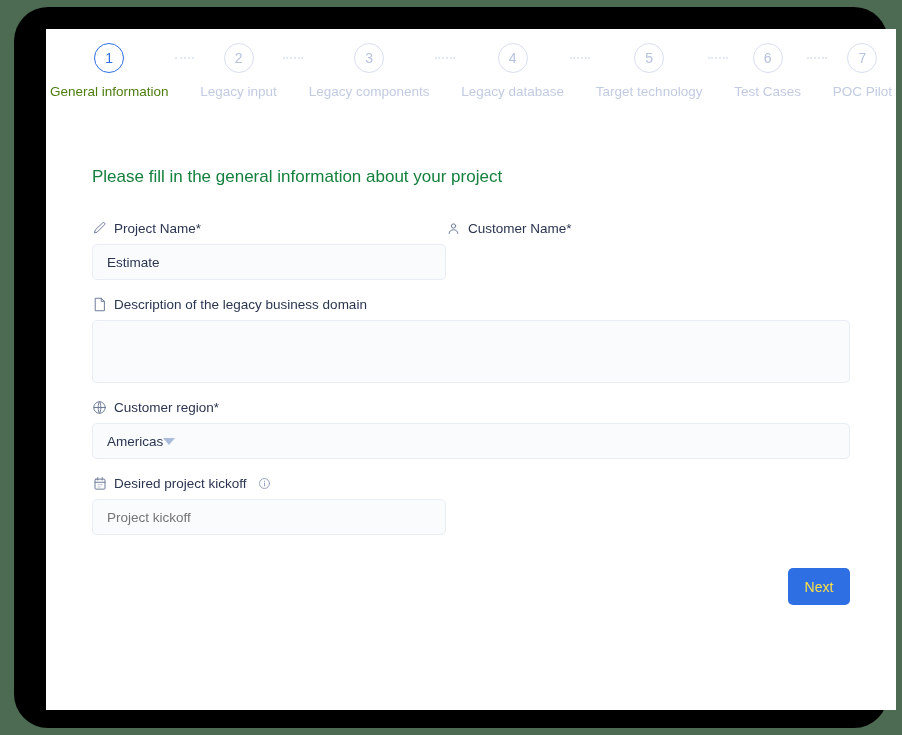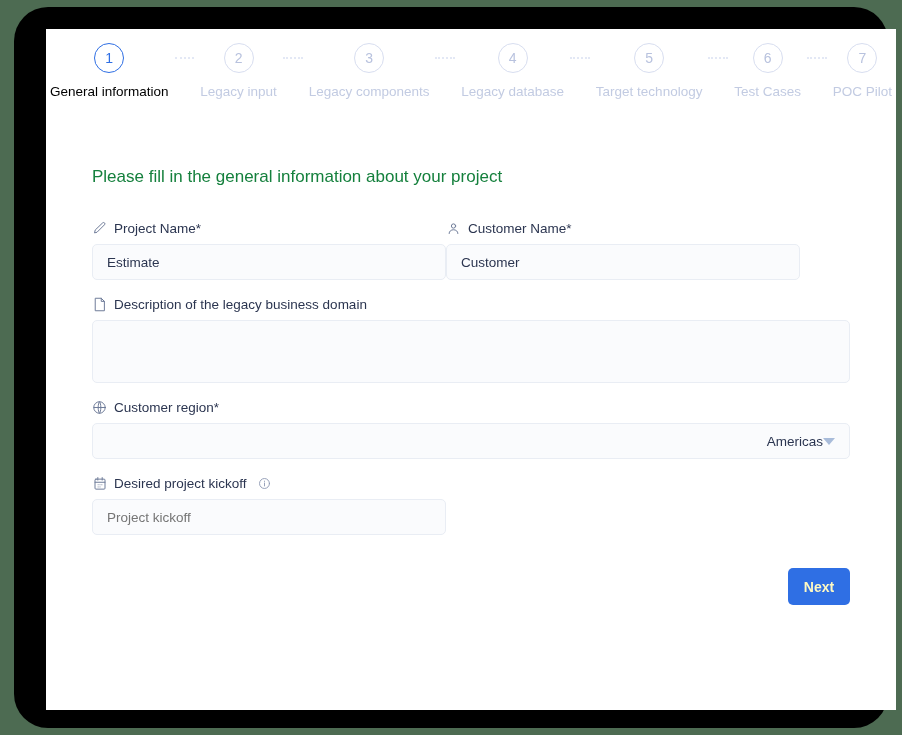--- a/index.html
+++ b/index.html
@@ -63,21 +63,21 @@
     border-color: #2f6fe4;
     color: #2f6fe4;
   }
   .step-label {
     margin-top: 12px;
     font-size: 13.5px;
     color: #c2cbe2;
     white-space: nowrap;
     line-height: 1;
   }
-  .step.active .step-label { color: #000000; }
+  .step.active .step-label { color: #4d7c0f; }
   .connector {
     flex: 1 1 auto;
     height: 2px;
     margin: 0 6px;
     margin-bottom: 26px;
     border-top: 2px dotted #e3e8f5;
     min-width: 16px;
     max-width: 42px;
   }
 
@@ -137,46 +137,45 @@
     align-items: center;
     outline: none;
   }
   .control.placeholder { color: #0f172a; }
   .control.area {
     height: 63px;
     align-items: flex-start;
     padding-top: 10px;
   }
   .select {
-    justify-content: flex-end;
+    justify-content: flex-start;
   }
   .caret {
     width: 0; height: 0;
     border-left: 6px solid transparent;
     border-right: 6px solid transparent;
     border-top: 7px solid #a9bcda;
     flex: 0 0 auto;
   }
 
   #footer {
     display: flex;
     justify-content: flex-end;
     padding: 16px 46px 0 46px;
   }
   #next-btn {
     background: #2f6fe4;
-    color: #fef9c3;
+    color: #fde047;
     border: none;
     border-radius: 5px;
     font-family: "Liberation Sans", sans-serif;
     font-size: 14px;
     width: 62px;
     height: 37px;
     cursor: pointer;
-    font-weight: bold;
   }
 </style>
 </head>
 <body>
 
 <div id="bezel">
   <div id="page">
 
     <div id="stepper">
       <div class="step-row">
@@ -245,21 +244,20 @@
         <div class="field half">
           <div class="label">
             <span class="ico">
               <svg width="15" height="15" viewBox="0 0 24 24" fill="none" stroke="currentColor" stroke-width="1.6" stroke-linecap="round" stroke-linejoin="round">
                   <circle cx="12" cy="8" r="3.4"></circle>
                   <path d="M5 20c0-3.6 3.1-6 7-6s7 2.4 7 6"></path>
                 </svg>
             </span>
             <span>Customer Name*</span>
           </div>
-          <input class="control" type="text" value="Customer" style="">
         </div>
       </div>
 
 
       <div class="field full">
         <div class="label">
           <span class="ico">
             <svg width="14" height="15" viewBox="0 0 20 24" fill="none" stroke="currentColor" stroke-width="1.6" stroke-linecap="round" stroke-linejoin="round">
                 <path d="M3 2h9l5 5v15H3z"></path>
                 <path d="M12 2v5h5"></path>

